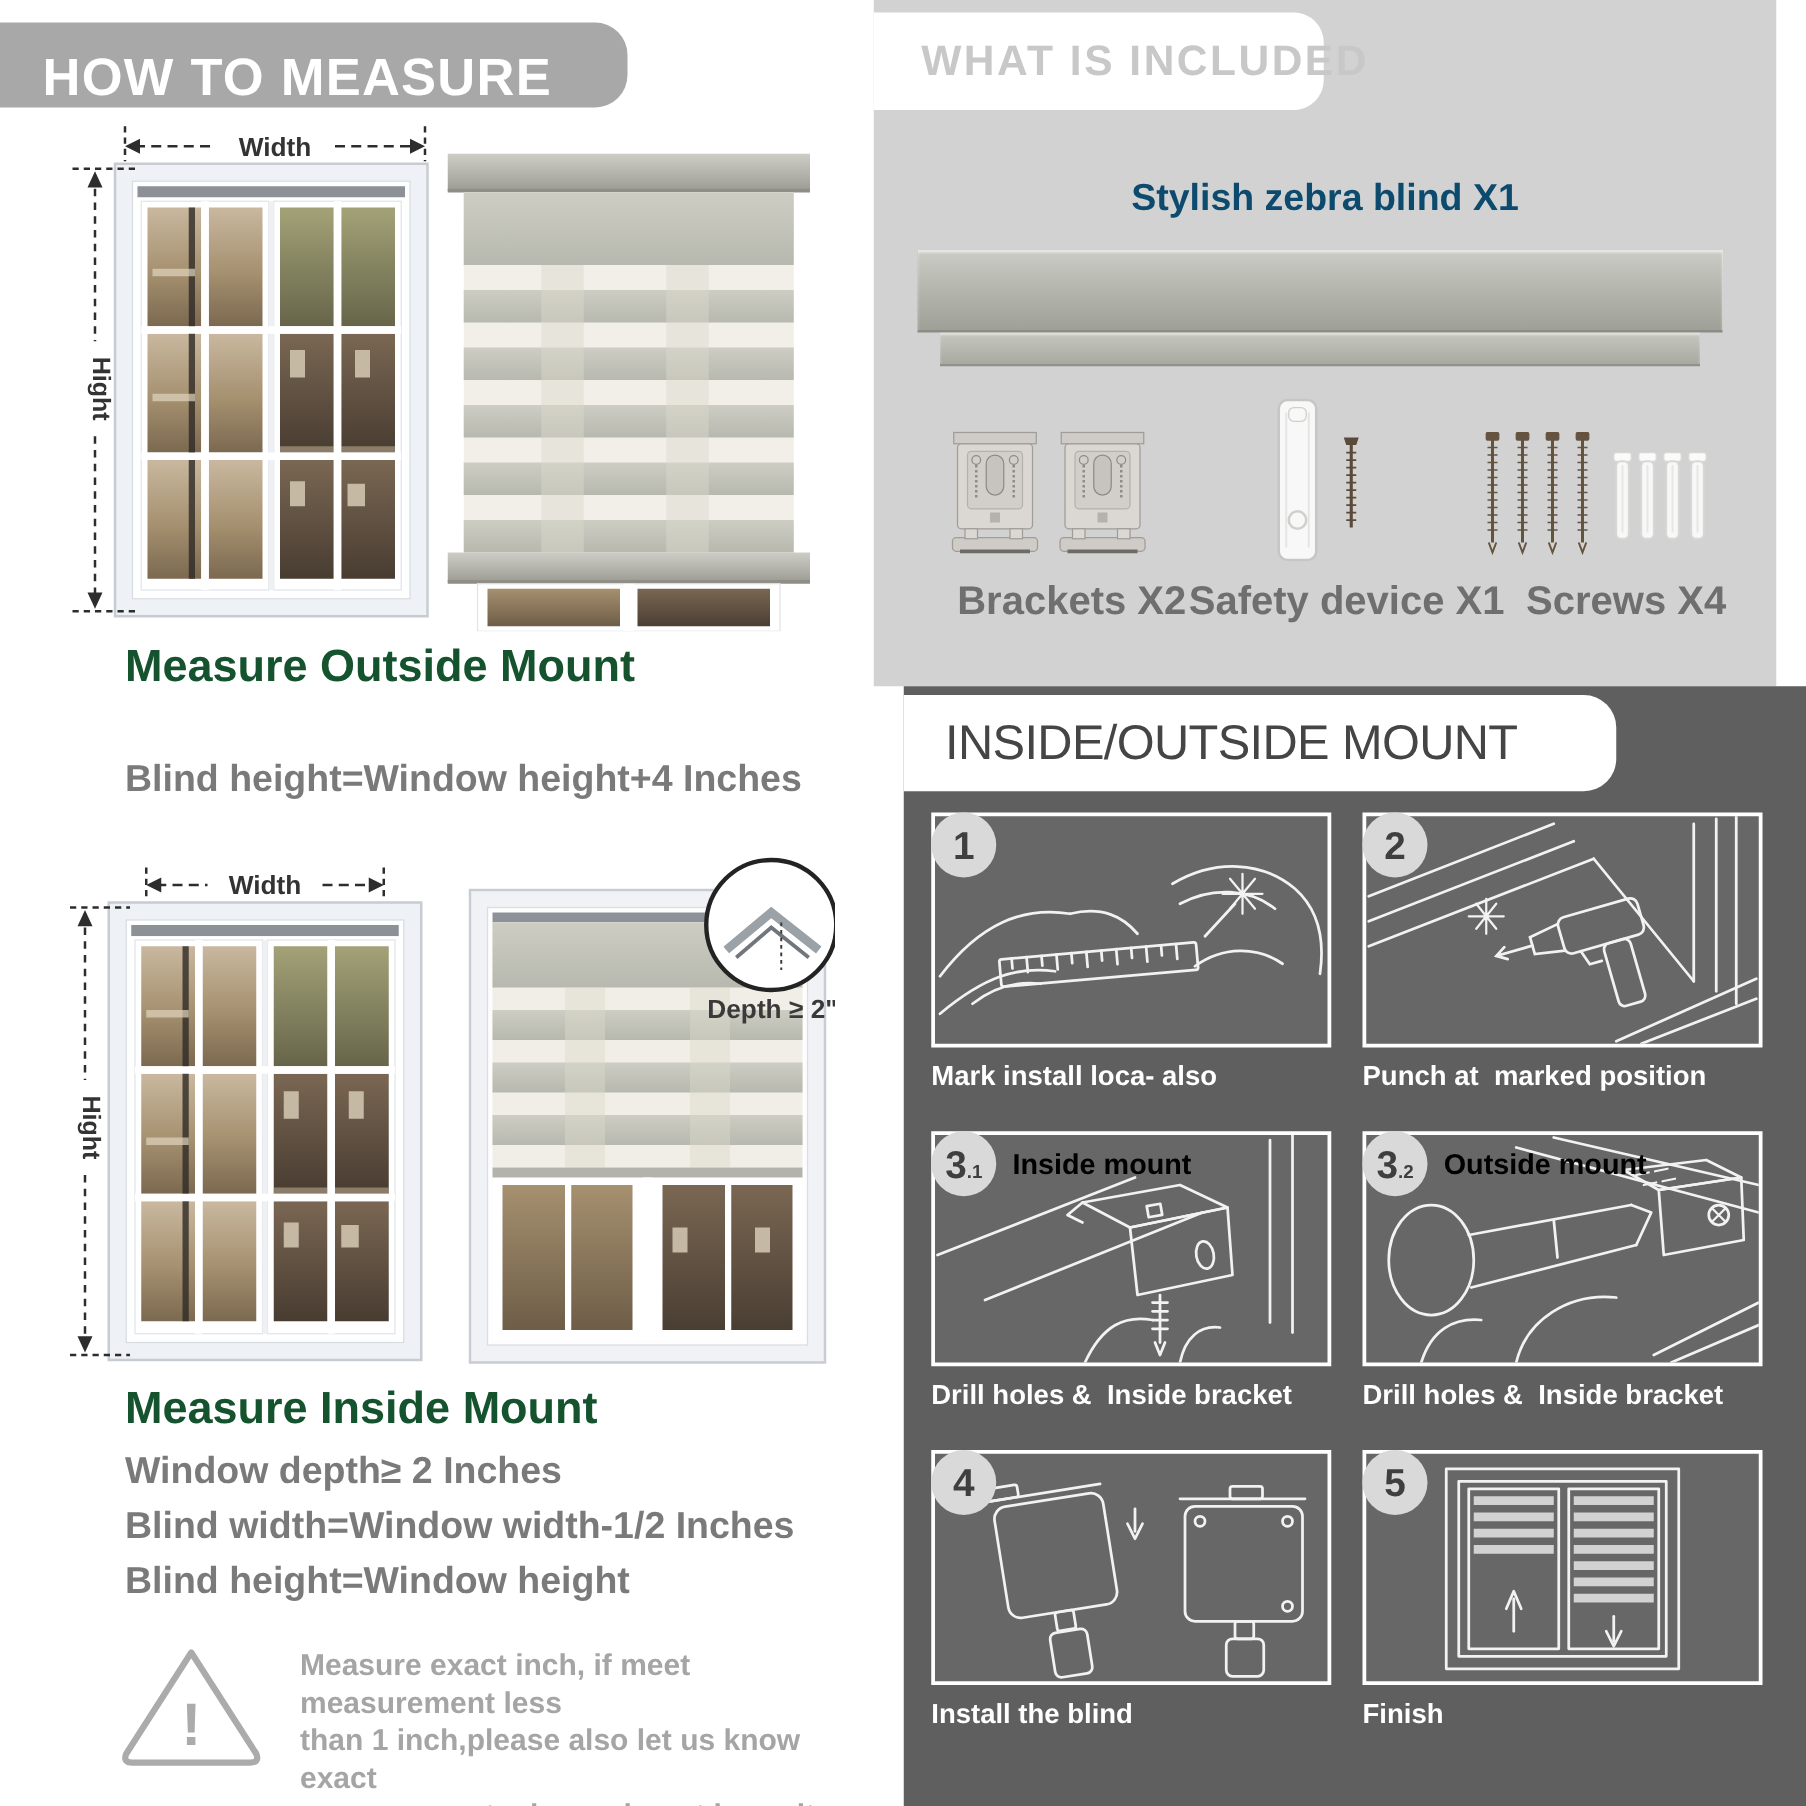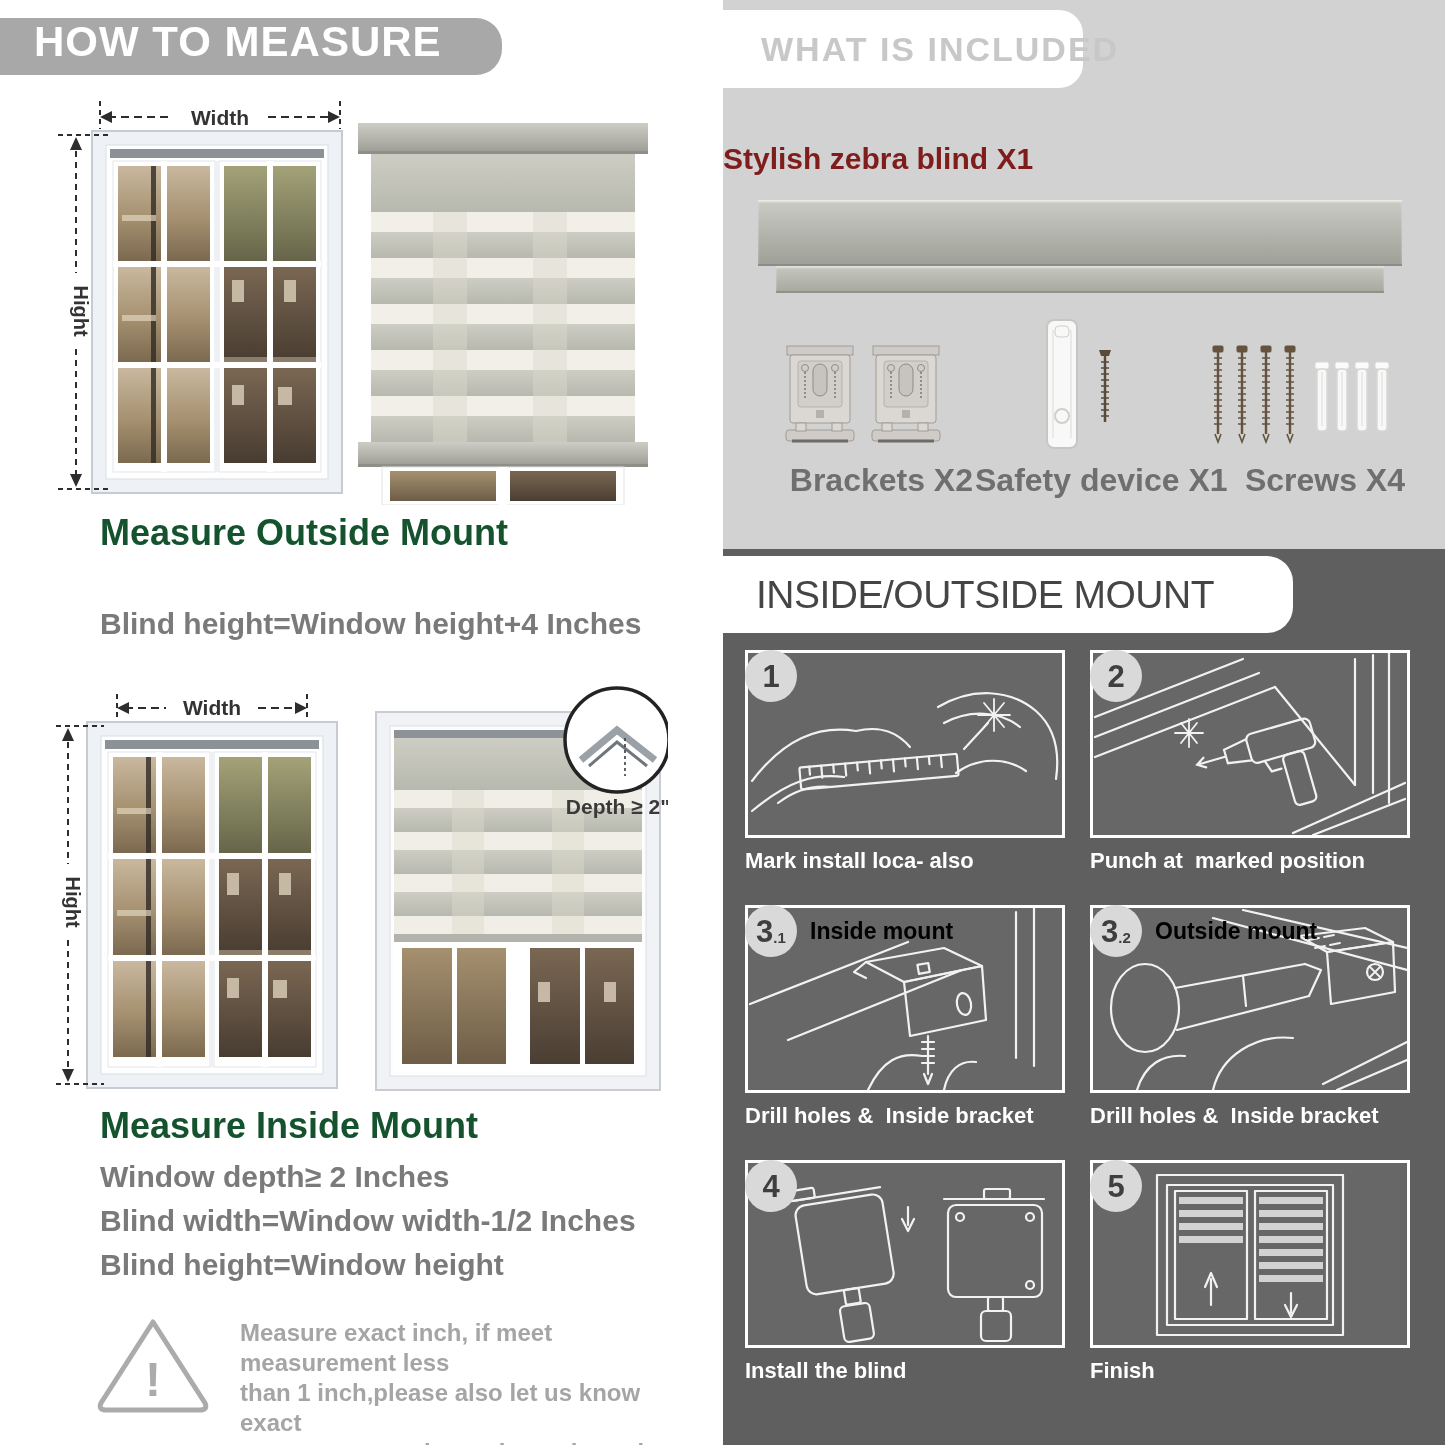--- a/index.html
+++ b/index.html
@@ -2,37 +2,37 @@
 <html><head>
 <meta charset="utf-8">
 <style>
   html,body{margin:0;padding:0}
   body{width:1445px;height:1445px;position:relative;background:#ffffff;
        font-family:"Liberation Sans",sans-serif;overflow:hidden}
   .abs{position:absolute}
 
   
   .left-col{position:absolute;left:0;top:0;width:723px;height:1445px;background:#fff}
-  .h1box{position:absolute;left:0;top:18px;width:502px;height:57px;background:#a8a8a8;
-         border-radius:0 26px 26px 0;display:flex;align-items:flex-start}
+  .h1box{position:absolute;left:0;top:18px;width:502px;height:68px;background:#a8a8a8;
+         border-radius:0 26px 26px 0;display:flex;align-items:flex-end}
   .h1box span{color:#fff;font-size:42px;font-weight:bold;letter-spacing:1px;padding-left:34px;white-space:nowrap}
 
   .m-title{position:absolute;left:100px;color:#14532d;font-size:36px;font-weight:bold;white-space:nowrap}
   .m-line{position:absolute;left:100px;color:#7a7a7a;font-size:30px;font-weight:bold;white-space:nowrap}
 
   .warn-text{position:absolute;left:240px;top:1318px;width:440px;color:#a5a5a5;
              font-size:24px;font-weight:bold;line-height:30px}
 
   
-  .included{position:absolute;left:723px;top:0;width:722px;height:549px;background:#d2d2d2}
+  .included{position:absolute;left:699px;top:0;width:722px;height:549px;background:#d2d2d2}
   .h2box{position:absolute;left:0;top:10px;width:360px;height:78px;background:#fff;
          border-radius:0 24px 24px 0;display:flex;align-items:center}
   .h2box span{color:#c8c8c8;font-size:34px;font-weight:bold;letter-spacing:2px;padding-left:38px;white-space:nowrap}
-  .product-label{position:absolute;left:0;top:142px;width:722px;text-align:left;
-                 color:#7f1d1d;font-size:30px;font-weight:bold}
+  .product-label{position:absolute;left:0;top:142px;width:722px;text-align:center;
+                 color:#0c4a6e;font-size:30px;font-weight:bold}
   .headrail-bar{position:absolute;left:35px;top:200px;width:644px;height:64px;
                 background:linear-gradient(#cbccc5,#b2b3ab 55%,#9fa098);
                 border-bottom:2px solid #8b8c85;box-shadow:inset 0 2px 2px rgba(255,255,255,.6)}
   .headrail-lip{position:absolute;left:53px;top:266px;width:608px;height:25px;
                 background:linear-gradient(#c6c7bf,#a8a9a1);
                 border-bottom:2px solid #90918a;box-shadow:inset 0 2px 2px rgba(255,255,255,.5)}
   .ilabel{position:absolute;top:462px;width:220px;text-align:right;color:#6f6f6f;
           font-size:32px;font-weight:bold;white-space:nowrap}
 
   

